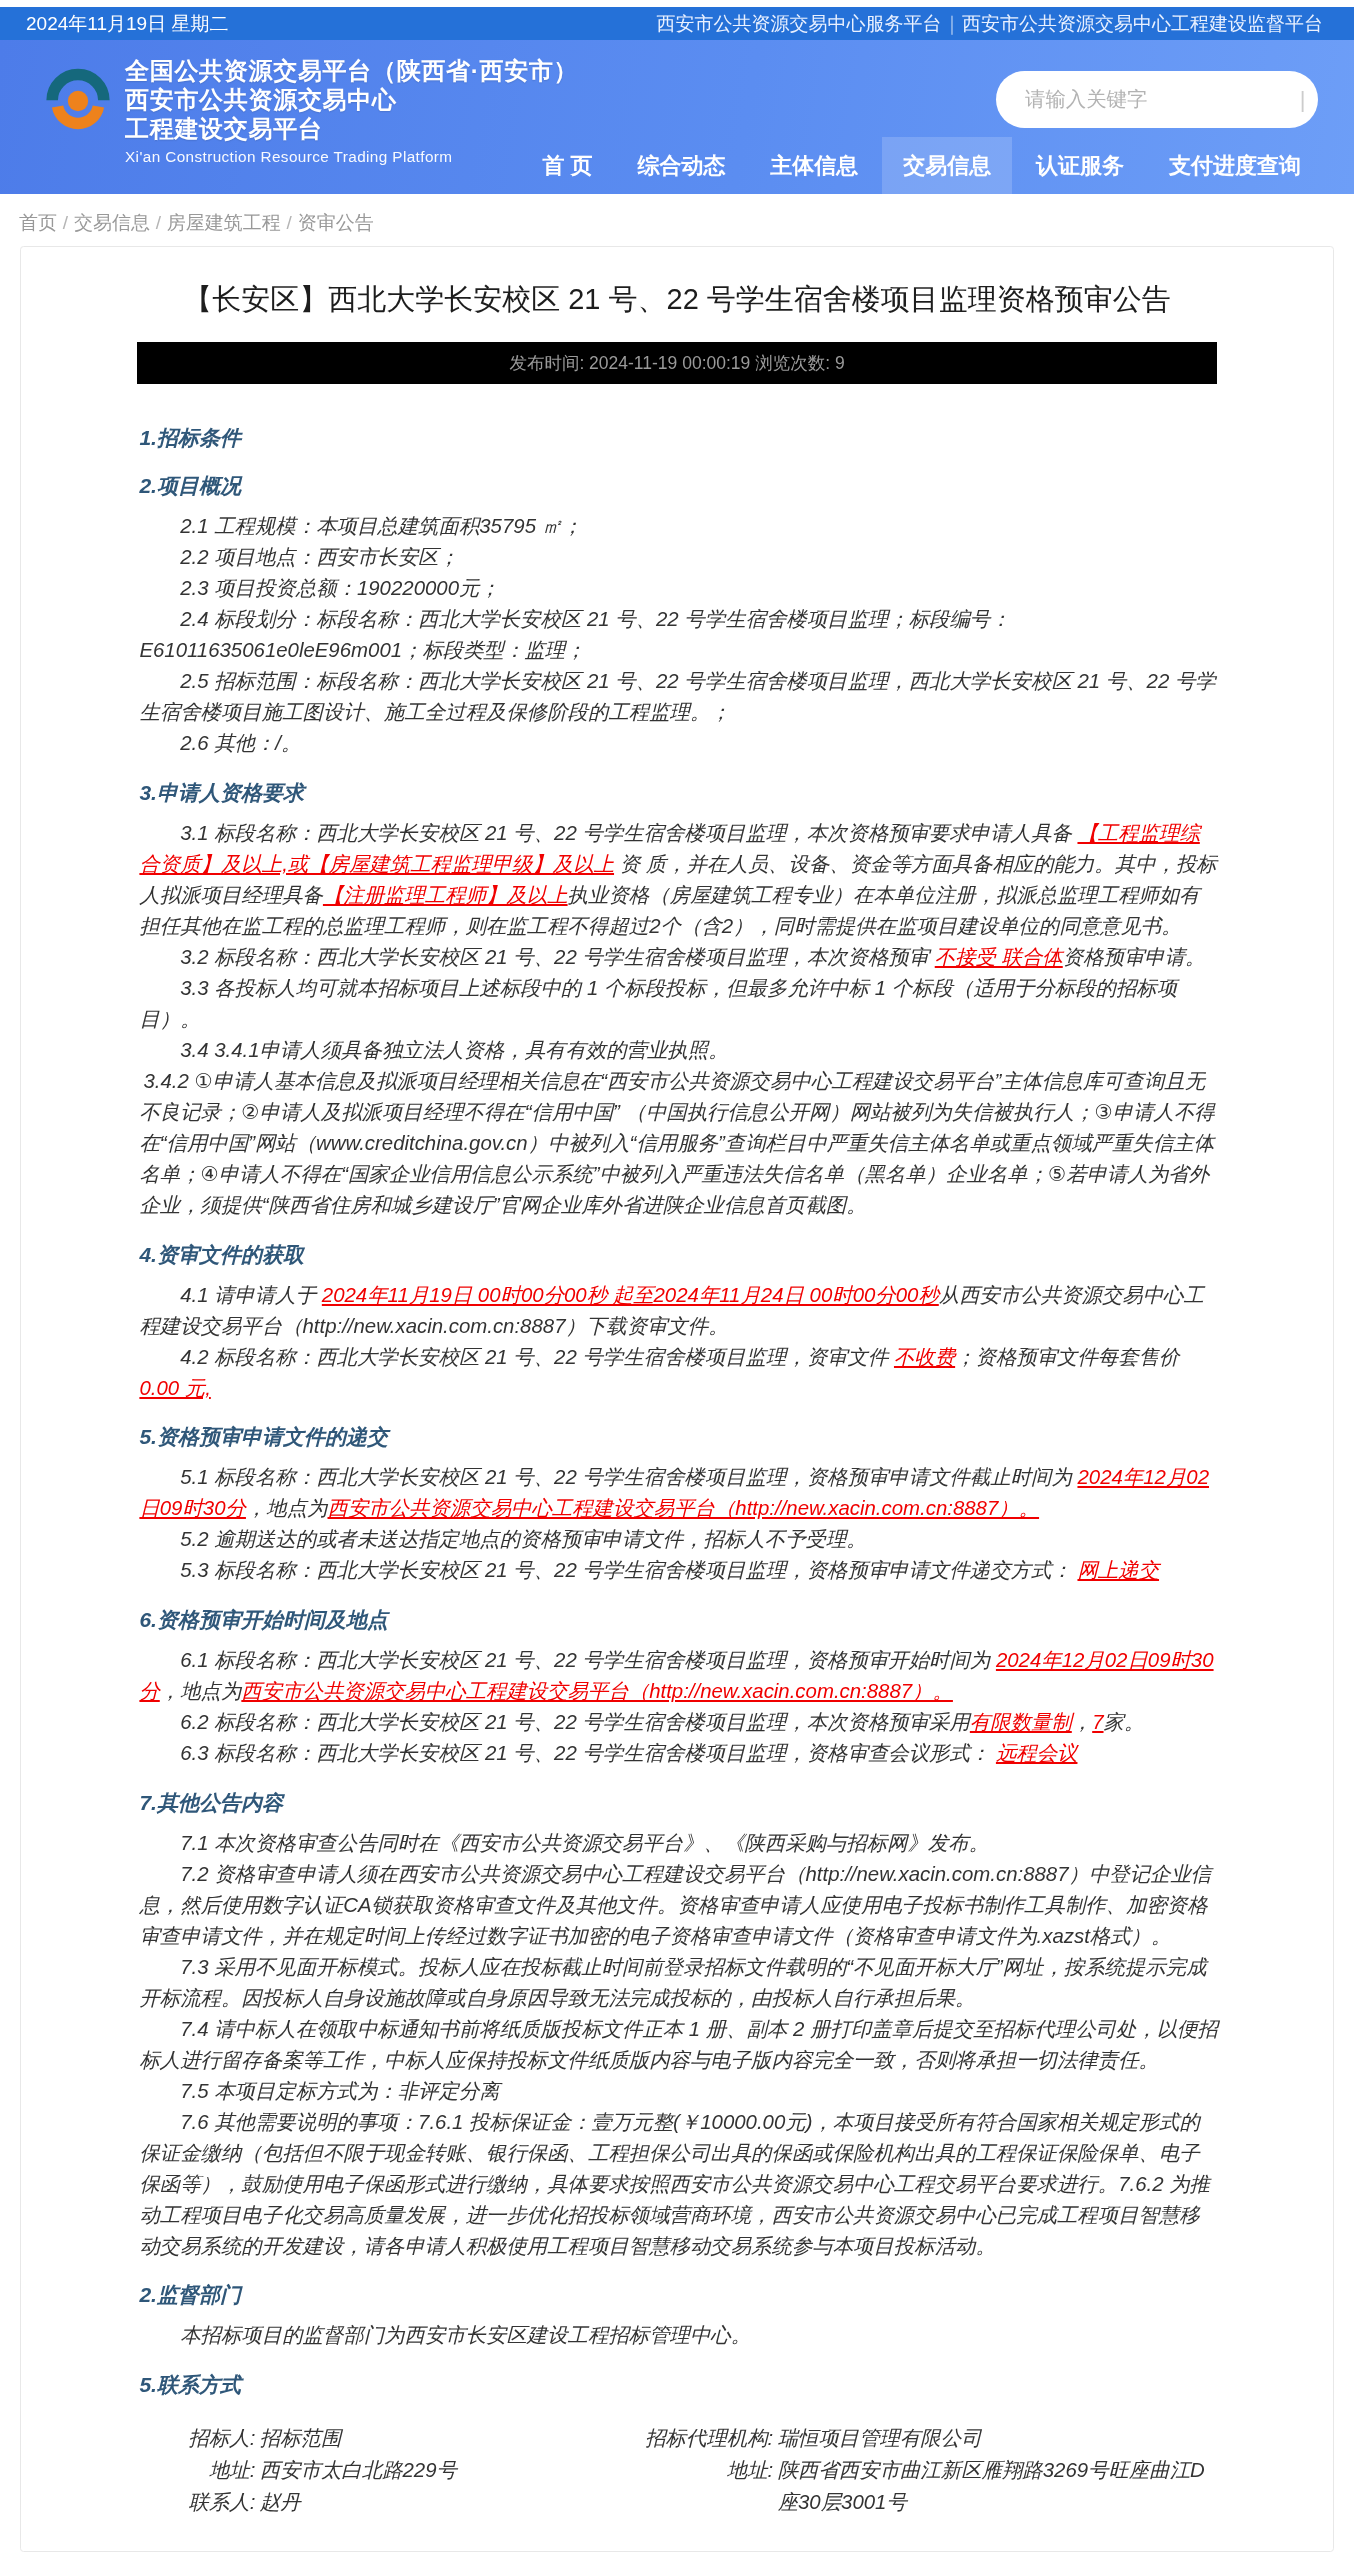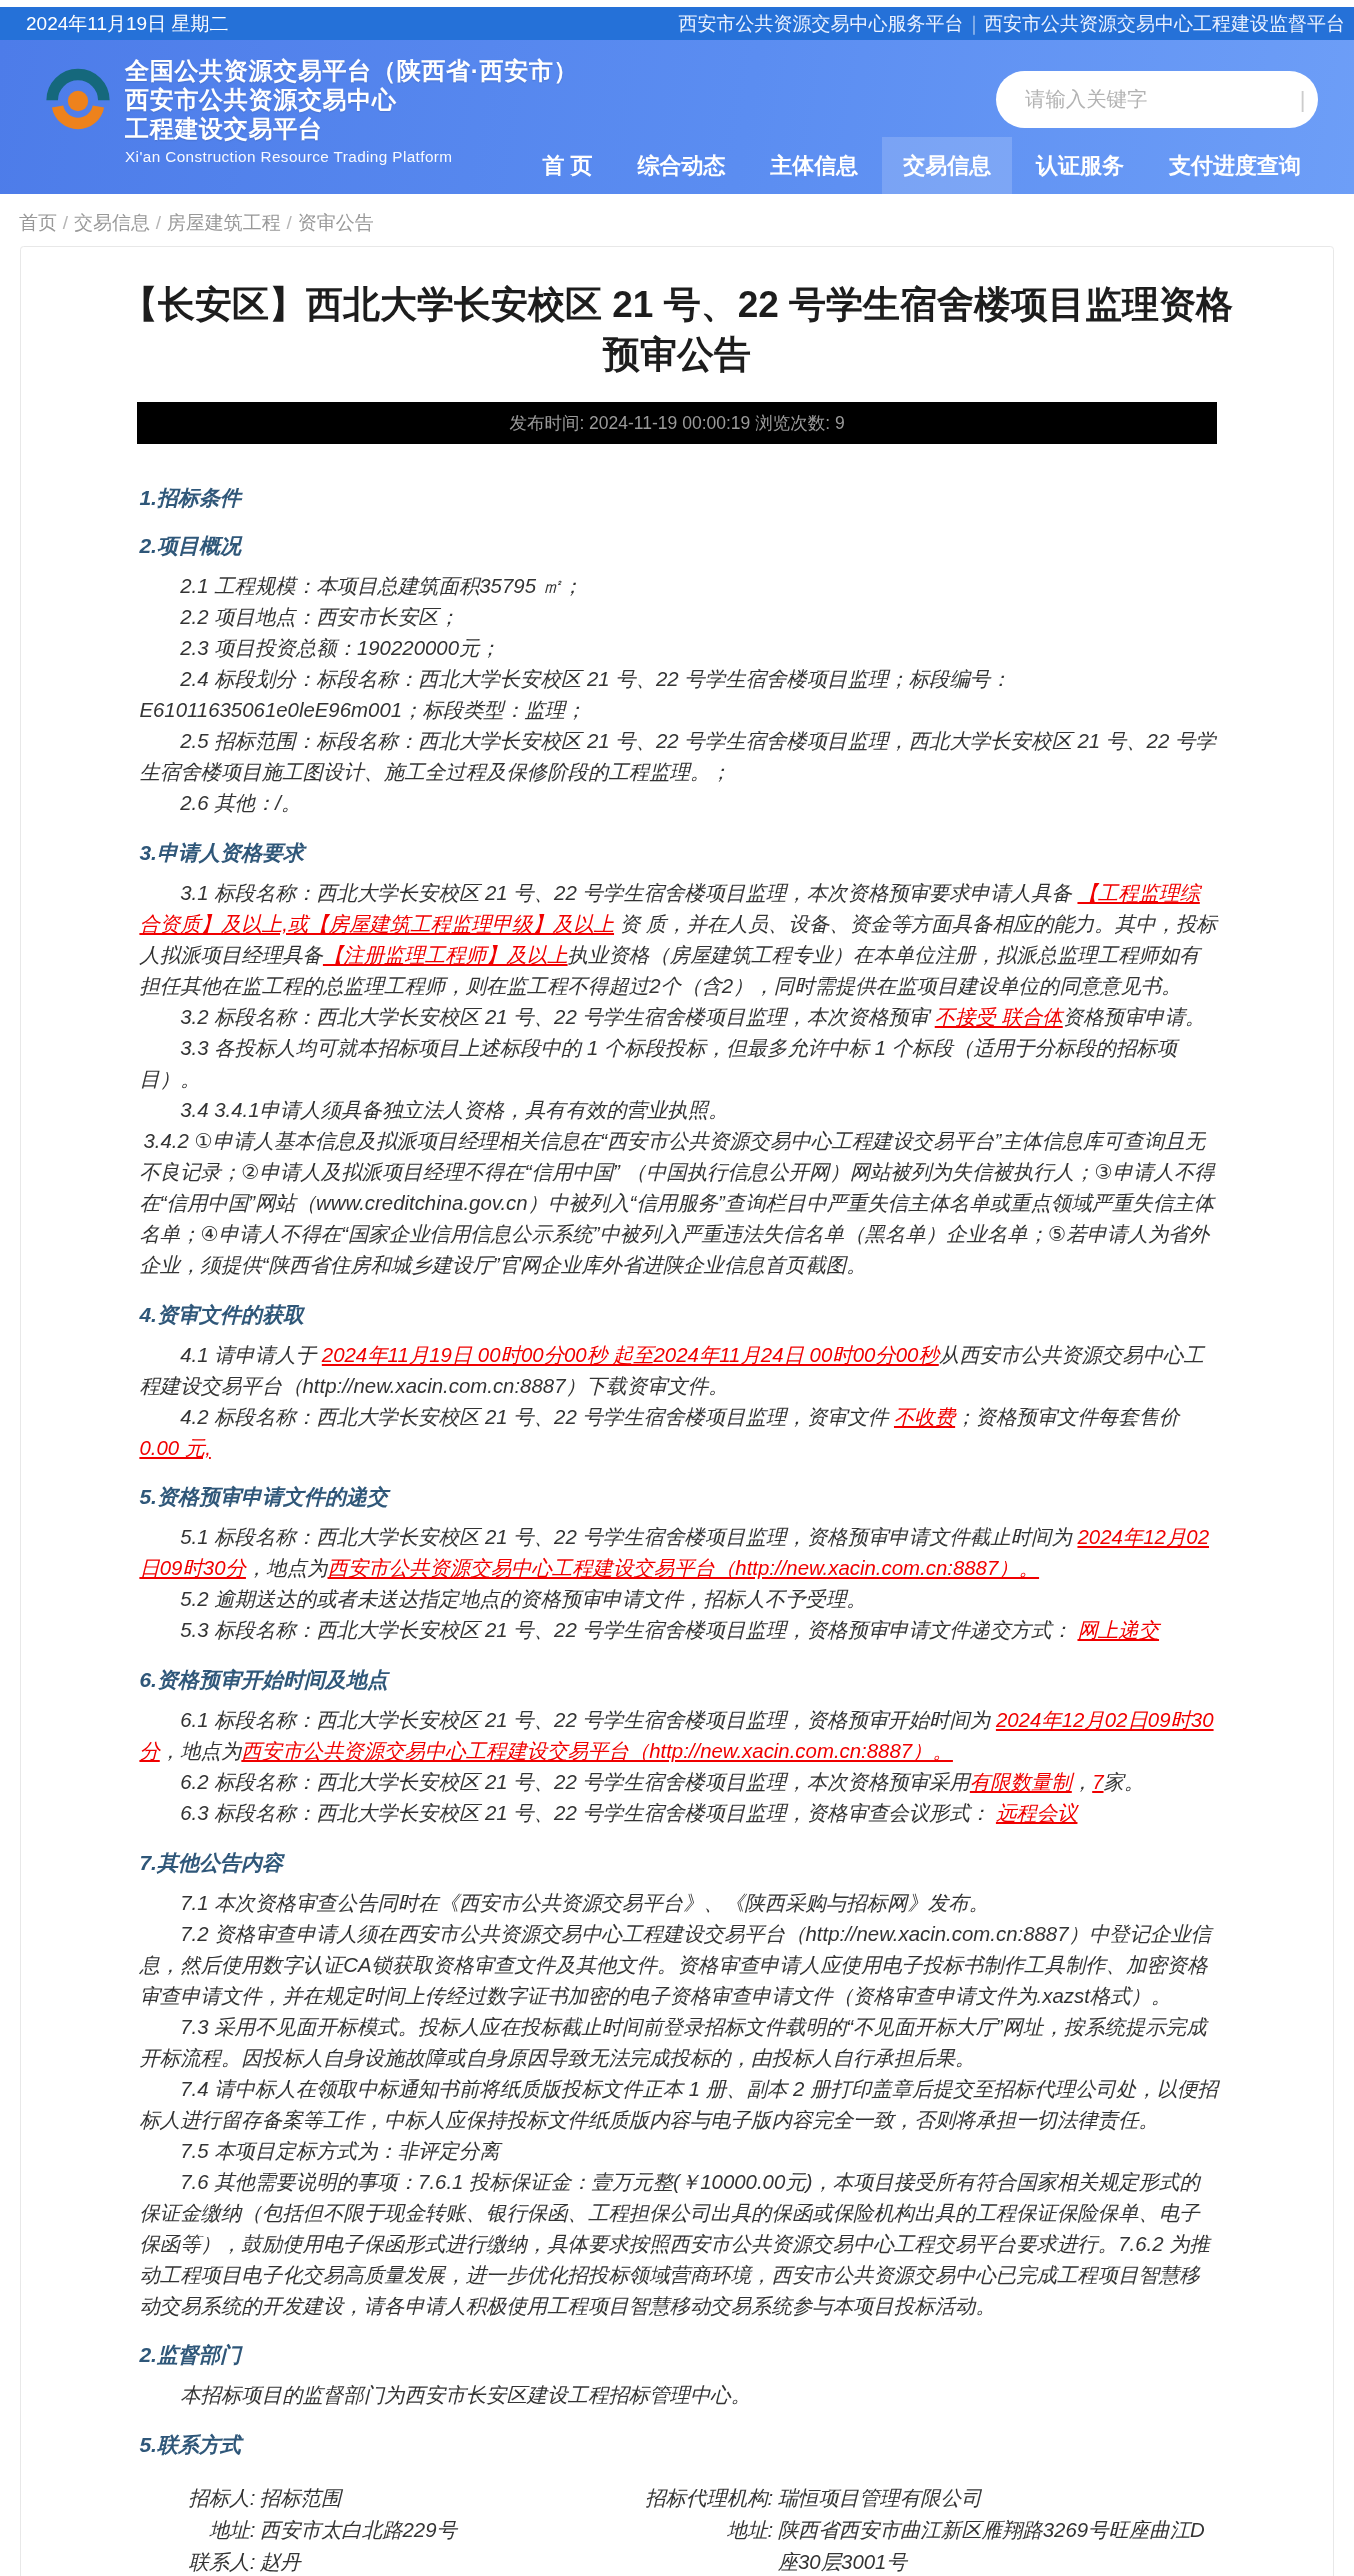--- a/index.html
+++ b/index.html
@@ -2,21 +2,21 @@
 <html lang="zh" style="font-size:11.6px"><head>
 <meta charset="utf-8">
 <style>
   * { box-sizing: border-box; }
   html,body { margin:0; padding:0; background:#fff; }
   body { width:1354px; font-family:"Liberation Sans","DejaVu Sans",sans-serif; color:#333; }
 
   
   .top-white { height:7.3px; background:#fff; }
   .topbar { background:#2571d8; height:33px; display:flex; justify-content:space-between;
-            align-items:center; padding:0 9px 0 26px; color:#fff; font-size:19px; }
+            align-items:center; padding:0 31px 0 26px; color:#fff; font-size:19px; }
   .topbar-right { display:flex; align-items:center; gap:1px; color:#eaf1ff; }
   .topbar-right .tlink { cursor:pointer; }
   .topbar-right .sep { color:rgba(255,255,255,.65); }
 
   
   .header { position:relative; height:154px;
             background:linear-gradient(100deg,#4d7ce9 0%,#5b8df1 55%,#6d9ef7 100%); overflow:hidden; }
   .logo { position:absolute; left:44px; top:25px; width:68px; height:68px; }
   .brand { position:absolute; left:125px; top:16px; color:#fff; }
   .brand-line { font-size:24px; font-weight:bold; line-height:29px; letter-spacing:0.7px;
@@ -35,21 +35,21 @@
   .nav-item.active { background:rgba(255,255,255,.17); }
 
   
   .breadcrumb { margin:16px 0 10.2px 19px; font-size:19px; color:#999; }
   .breadcrumb .crumb { cursor:pointer; }
   .breadcrumb .bsep { padding:0 5.8px; color:#b5b5b5; }
 
   
   .card { margin:0 20.4px; background:#fff; border:0.7px solid #e8e8e8; border-radius:3.6px;
           padding:25px 0 29px; }
-  .title { text-align:center; font-size:37px; font-weight:bold; color:#1d1d1d; padding:7.3px 87px 0; }
+  .title { text-align:center; font-size:29px; font-weight:normal; color:#1d1d1d; padding:7.3px 87px 0; }
   .meta { margin:22px 116px 0; background:#000000; height:42px; line-height:42px;
           text-align:center; color:#9a9a9a; font-size:17.5px; }
   .article { padding:20.4px 114px 4.4px 118px; font-size:20.4px; line-height:31px; color:#333;font-style:italic; }
   .sec-heading { color:#2f5779; font-size:21px; font-weight:bold; margin:17.5px 0 10.2px; }
   .para { margin:0; }
   .para.indent { text-indent:2em; }
   .para.flush { text-indent:.2em; }
   .red { color:#f00000; text-decoration:underline; }
 
   

